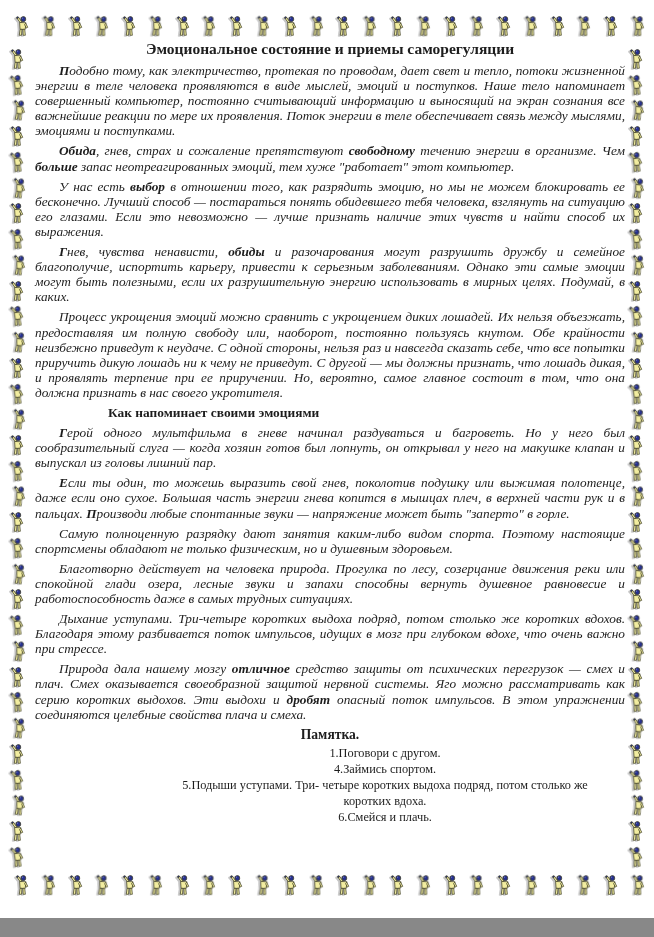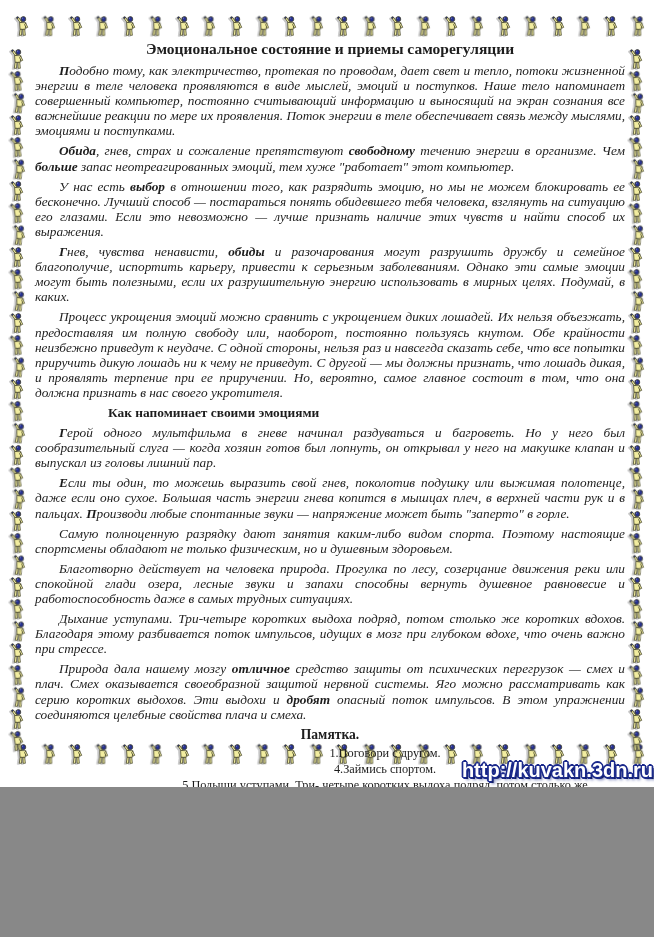--- a/index.html
+++ b/index.html
@@ -1,17 +1,17 @@
 <!DOCTYPE html>
 <html style="--fig-body: #f2eda0; --fig-head: #26308e; --fig-outline: #3a3a20;"><head>
 <meta charset="utf-8">
 <style>
   html,body{margin:0;padding:0;background:#888;}
   .page{
-    position:relative;width:654px;height:787px;background:#fff;
+    position:relative;width:654px;height:918px;background:#fff;
     font-family:"Liberation Serif","DejaVu Serif",serif;color:#1d1d1d;
     overflow:hidden;margin:0 auto;
   }
   
   .border-row{position:absolute;left:14px;right:8px;height:24px;display:flex;justify-content:space-between;align-items:flex-start;}
   .border-top{top:15px;}
   .border-bottom{bottom:20px;}
   .border-col{position:absolute;top:48px;bottom:50px;width:18px;display:flex;flex-direction:column;justify-content:space-between;align-items:center;}
   .border-left{left:8px;}
   .border-right{right:9px;}
@@ -1423,14 +1423,13 @@
             <div class="memo-line">5.Подыши уступами. Три- четыре коротких выдоха подряд, потом столько же</div>
             <div class="memo-line">коротких вдоха.</div>
           </div>
           <div>
             <div class="memo-line">6.Смейся и плачь.</div>
           </div>
         </div>
       </div>
   </div>
 
-  <div class="watermark">http://kuvakn.3dn.ru</div>
 </div>
 
 </body></html>

